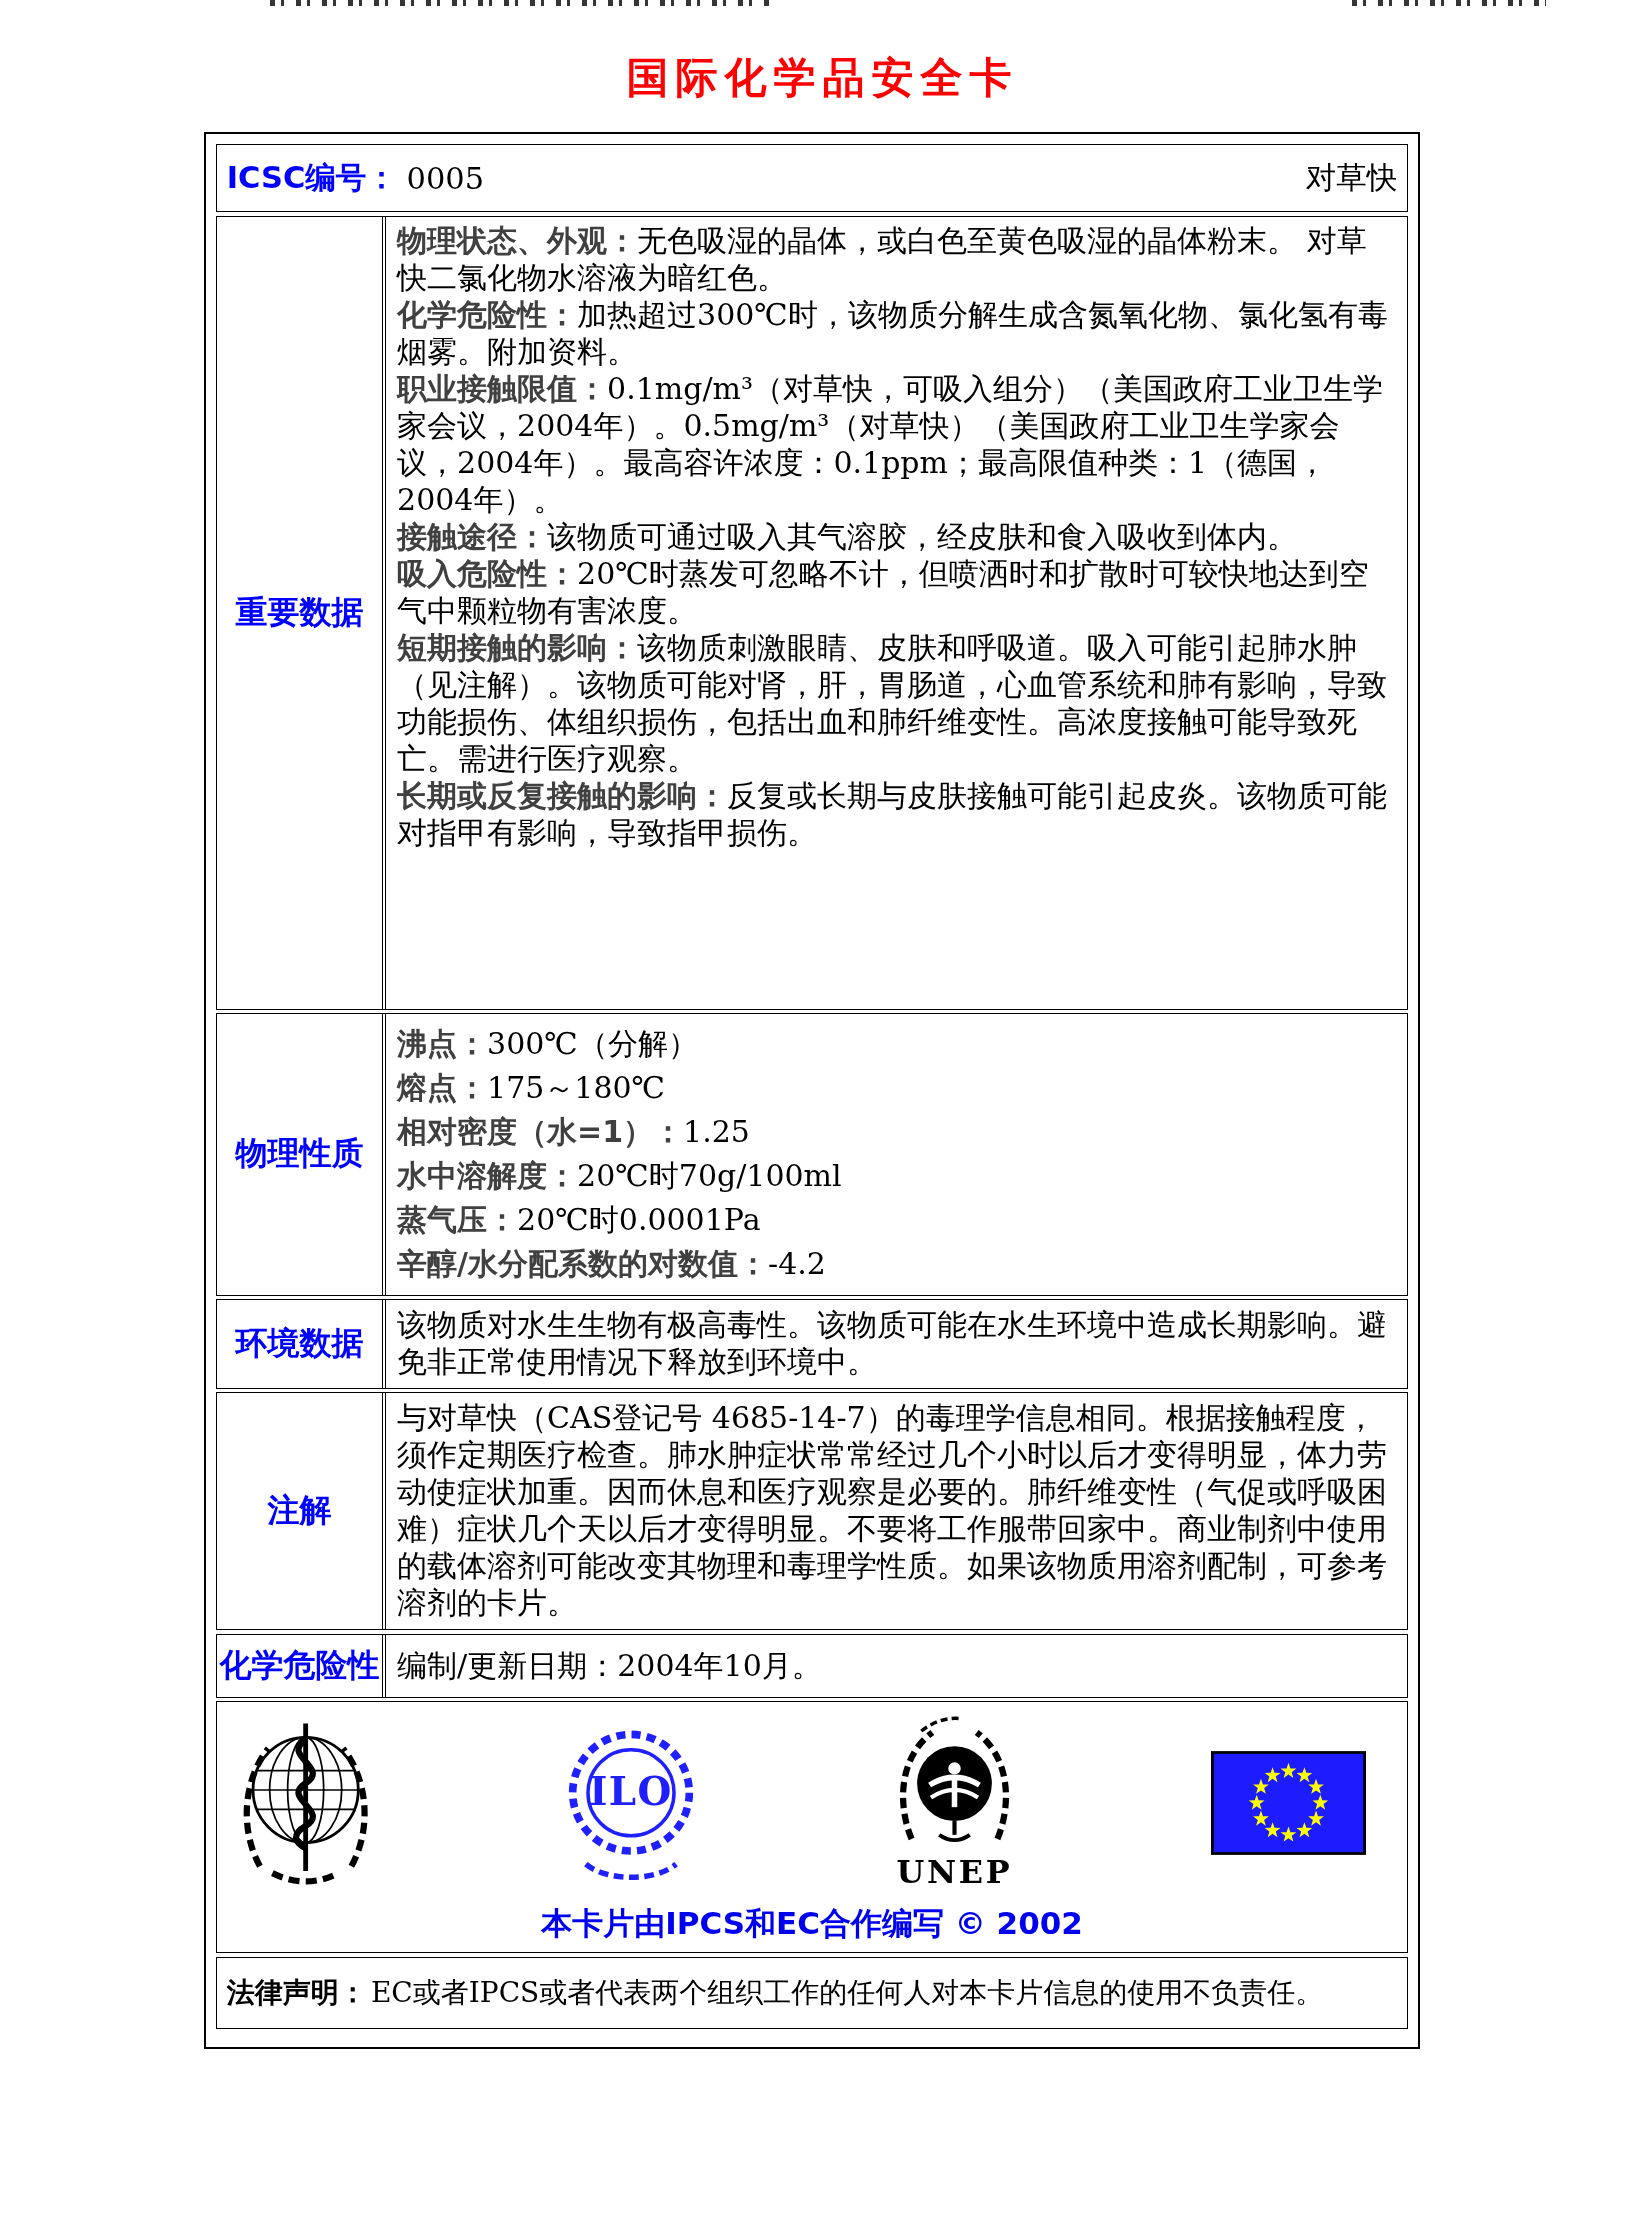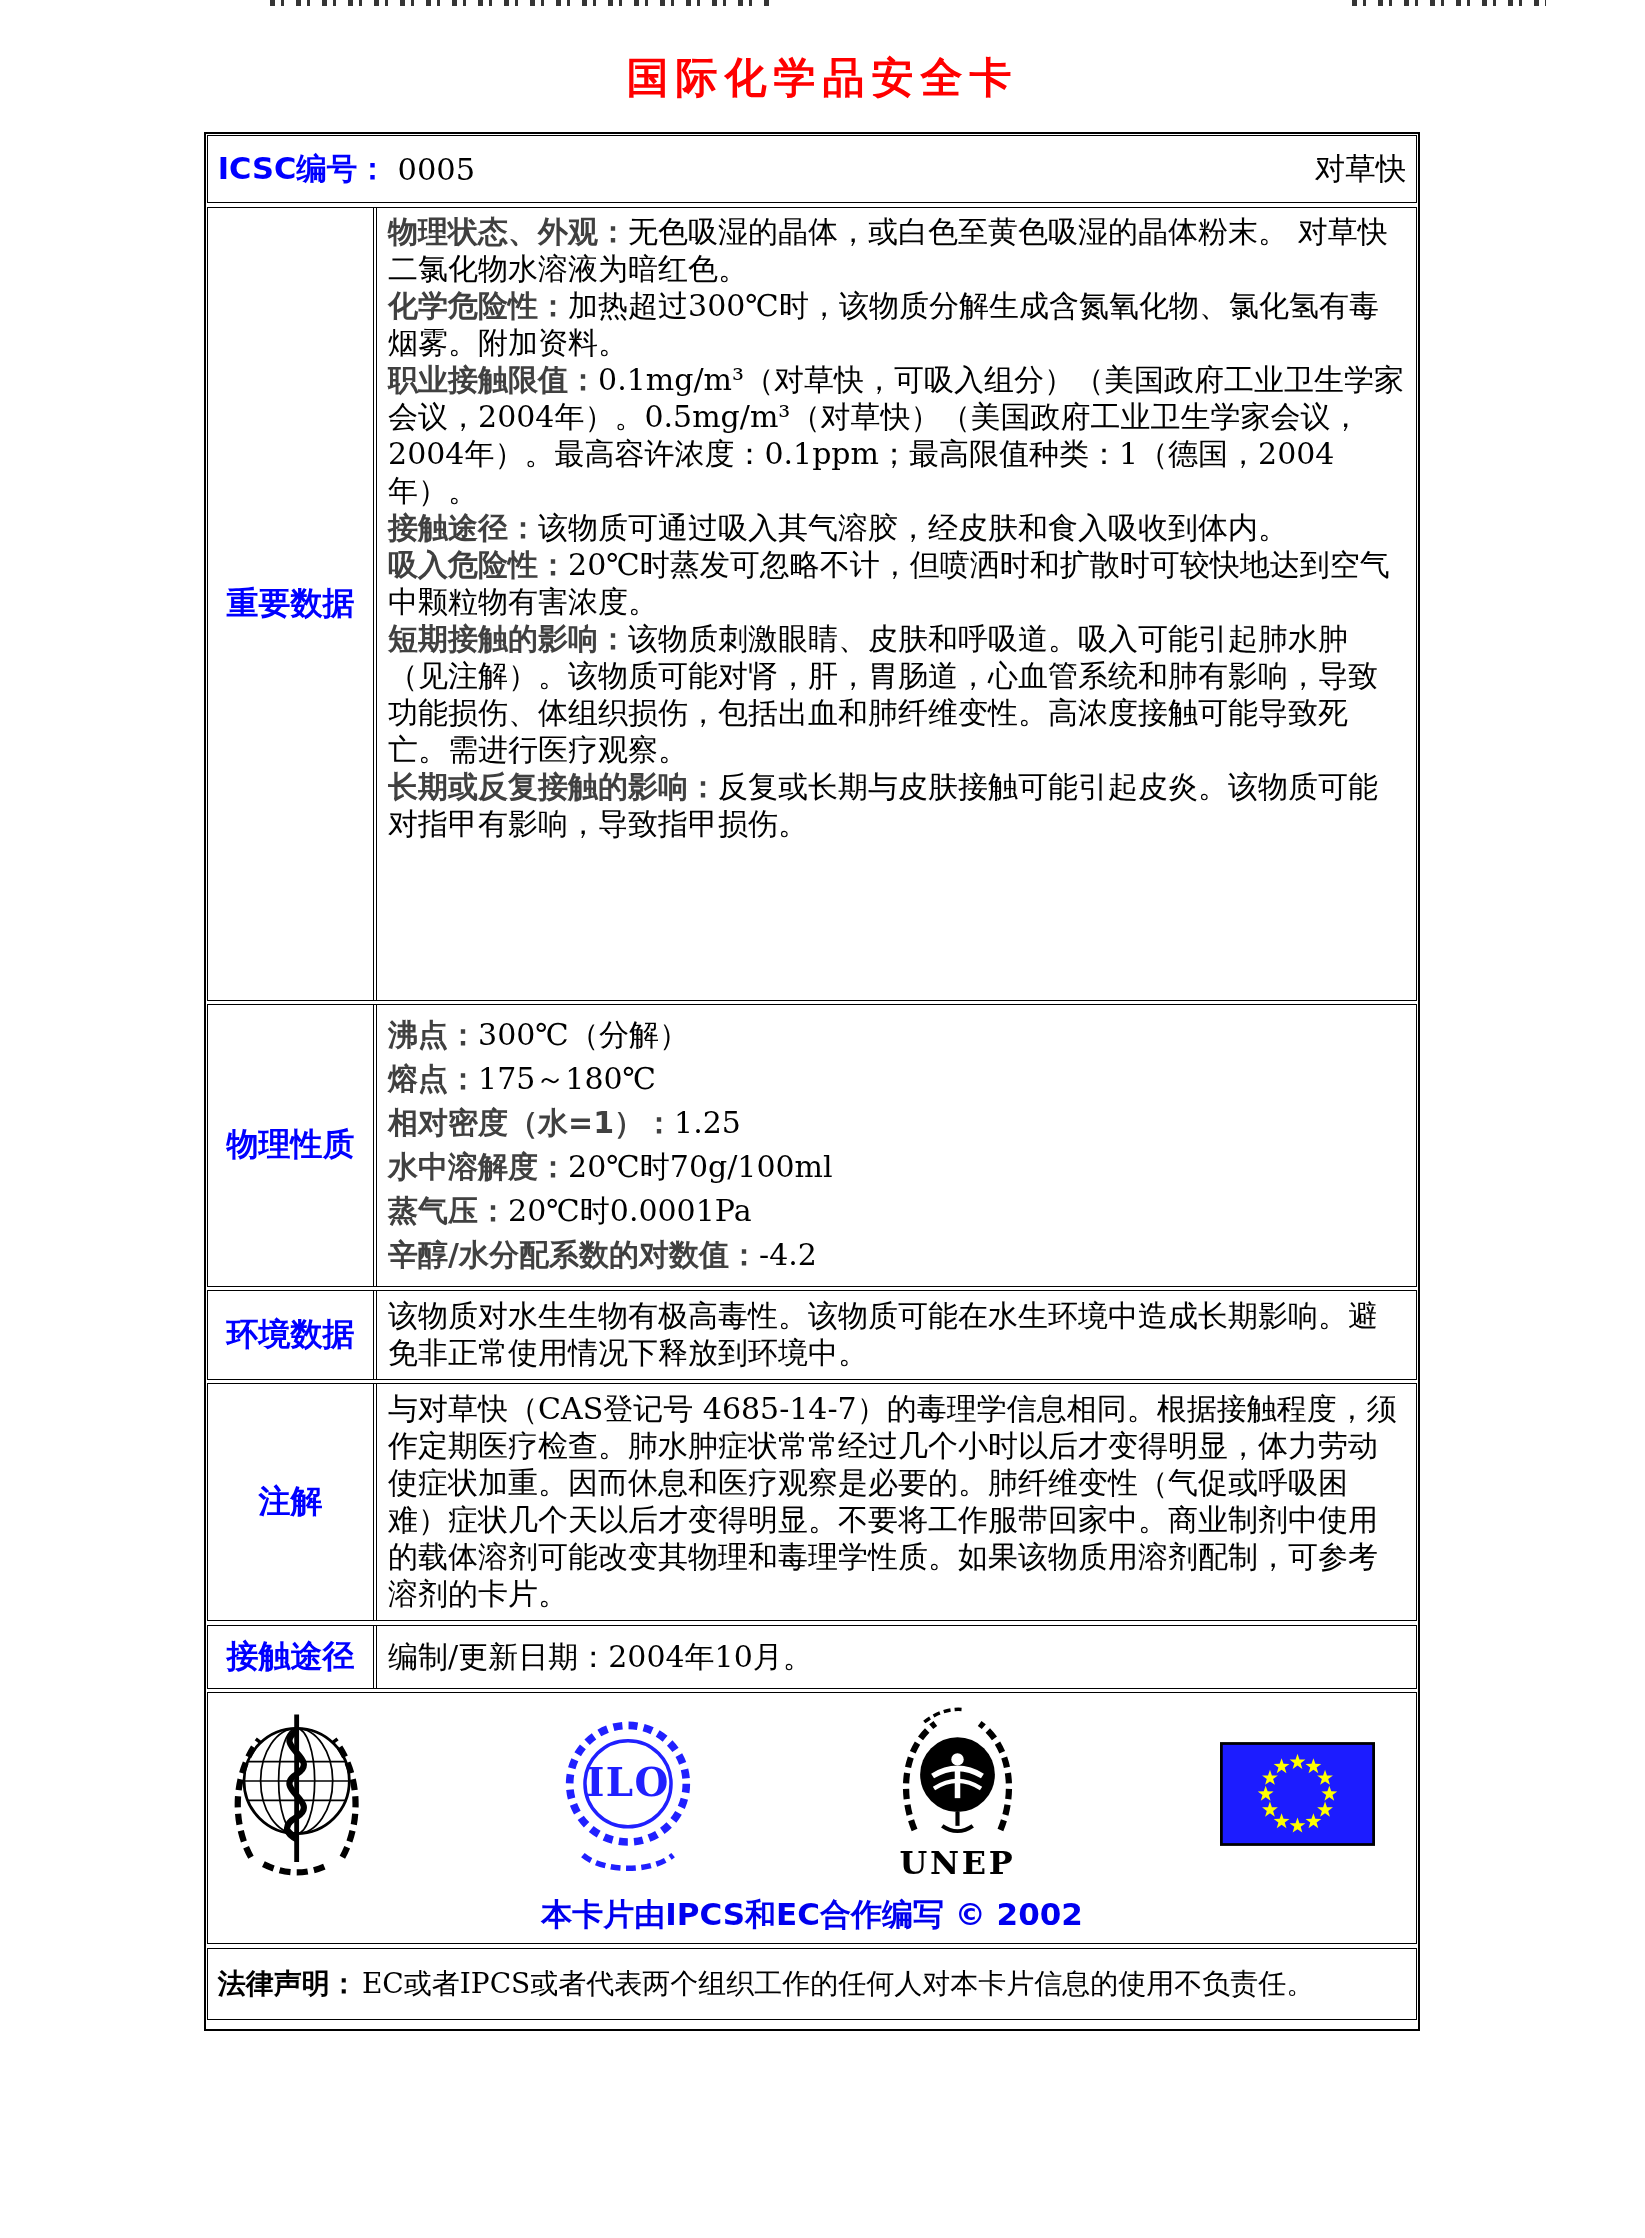--- a/index.html
+++ b/index.html
@@ -7,21 +7,21 @@
 
   .clip-frag{position:absolute;top:0;height:6.2px;opacity:.85;
     background:repeating-linear-gradient(90deg,#111 0 4.9px,transparent 4.9px 11px,#111 11px 14px,transparent 14px 26px);}
   .frag-left{left:270px;width:499px;}
   .frag-right{left:1352px;width:194px;}
 
   .title{position:absolute;top:50px;left:0;width:100%;text-align:center;margin:0;
     color:#FF0000;font-size:42px;font-weight:bold;letter-spacing:7px;font-family:"DejaVu Serif",serif;}
 
   .card{position:absolute;top:132px;left:204px;width:1216px;box-sizing:border-box;
-    border:2.1px solid #000;padding:1px;background:#fff;}
+    border:2.1px solid #000;padding:10px;background:#fff;}
   .row{border:1.4px solid #000;margin-bottom:3.5px;display:flex;box-sizing:border-box;background:#fff;}
   .row:last-child{margin-bottom:8px;}
   .blue{color:#0000FF;font-weight:bold;font-family:"DejaVu Sans",sans-serif;}
 
   .header-row{min-height:68px;align-items:center;justify-content:space-between;padding:0 9.7px;font-size:30.5px;}
   .header-left{display:flex;align-items:center;gap:9.7px;}
 
   .label-cell{flex:0 0 165px;border-right:1.4px solid #000;display:flex;align-items:center;justify-content:center;
     color:#0000FF;font-weight:bold;font-size:32px;font-family:"DejaVu Sans",sans-serif;text-align:left;}
   .content-cell{flex:1;border-left:1.4px solid #000;margin-left:2.1px;padding:5.5px 11px 8.3px;font-size:30px;line-height:37px;}
@@ -98,21 +98,21 @@
     <div class="label-cell">环境数据</div>
     <div class="content-cell">该物质对水生生物有极高毒性。该物质可能在水生环境中造成长期影响。避免非正常使用情况下释放到环境中。</div>
   </div>
 
   <div class="row row-notes">
     <div class="label-cell">注解</div>
     <div class="content-cell">与对草快（CAS登记号 4685-14-7）的毒理学信息相同。根据接触程度，须作定期医疗检查。肺水肿症状常常经过几个小时以后才变得明显，体力劳动使症状加重。因而休息和医疗观察是必要的。肺纤维变性（气促或呼吸困难）症状几个天以后才变得明显。不要将工作服带回家中。商业制剂中使用的载体溶剂可能改变其物理和毒理学性质。如果该物质用溶剂配制，可参考溶剂的卡片。</div>
   </div>
 
   <div class="row row-additional">
-    <div class="label-cell">接触途径</div>
+    <div class="label-cell">化学危险性</div>
     <div class="content-cell">
       <span>编制/更新日期：</span>
         <span>2004年10月。</span>
     </div>
   </div>
 
   <div class="row row-footer">
     <div class="logos">
 
 

